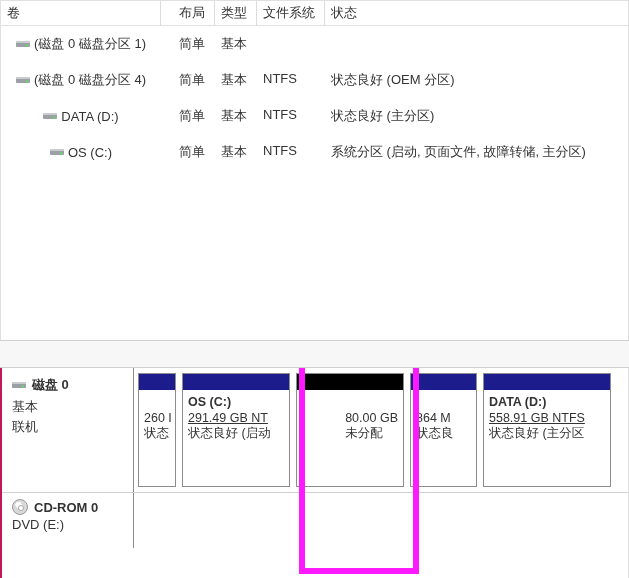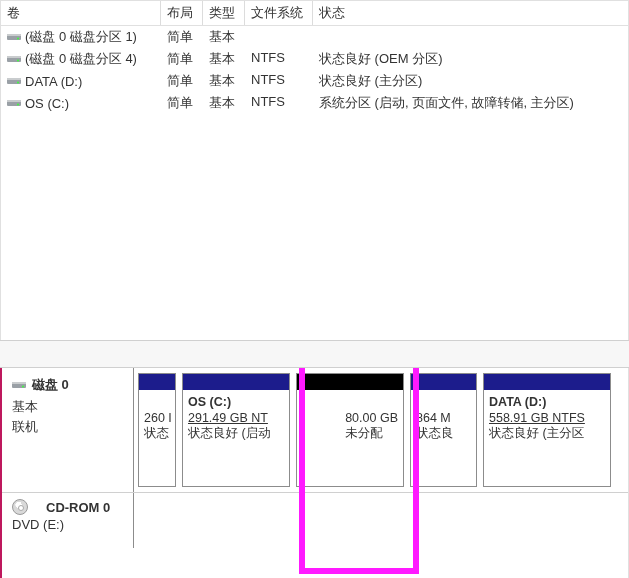--- a/index.html
+++ b/index.html
@@ -27,32 +27,33 @@
     border-bottom: 1px solid #e0e0e0;
     font-weight: normal;
     font-size: 13px;
   }
   .vol-header > div {
     padding: 3px 6px;
     border-right: 1px solid #dcdcdc;
     white-space: nowrap;
   }
   .col-vol { width: 160px; }
-  .col-layout { width: 42px; }
+  .col-layout { width: 42px; margin-left: 12px; }
   .col-type { width: 42px; font-family: Liberation Serif, serif; }
   .col-fs { width: 68px; }
   .col-status { flex: 1; border-right: none !important; }
   .vol-rows { }
   .vol-row {
     display: flex;
     padding: 1px 0;
   }
   .vol-row > div {
-    padding: 1px 6px;
+    padding: 8px 6px;
     white-space: nowrap;
+    justify-content: center;
   }
   .vol-row .col-vol {
     display: flex;
     align-items: center;
     gap: 4px;
   }
   .drive-icon {
     width: 14px;
     height: 10px;
     display: inline-block;
@@ -143,21 +144,21 @@
     width: 132px;
     border-right: 1px solid #8c8c8c;
     padding: 6px 8px 4px 10px;
     display: flex;
     flex-direction: column;
     gap: 2px;
   }
   .cd-title {
     display: flex;
     align-items: center;
-    gap: 18px;
+    gap: 6px;
     font-weight: bold;
   }
   .cd-icon {
     width: 16px; height: 16px;
     border-radius: 50%;
     background: radial-gradient(circle at 40% 35%, #fff 0 25%, #d9d9d9 26% 100%);
     border: 1px solid #999;
     position: relative;
   }
   .cd-icon::after {

